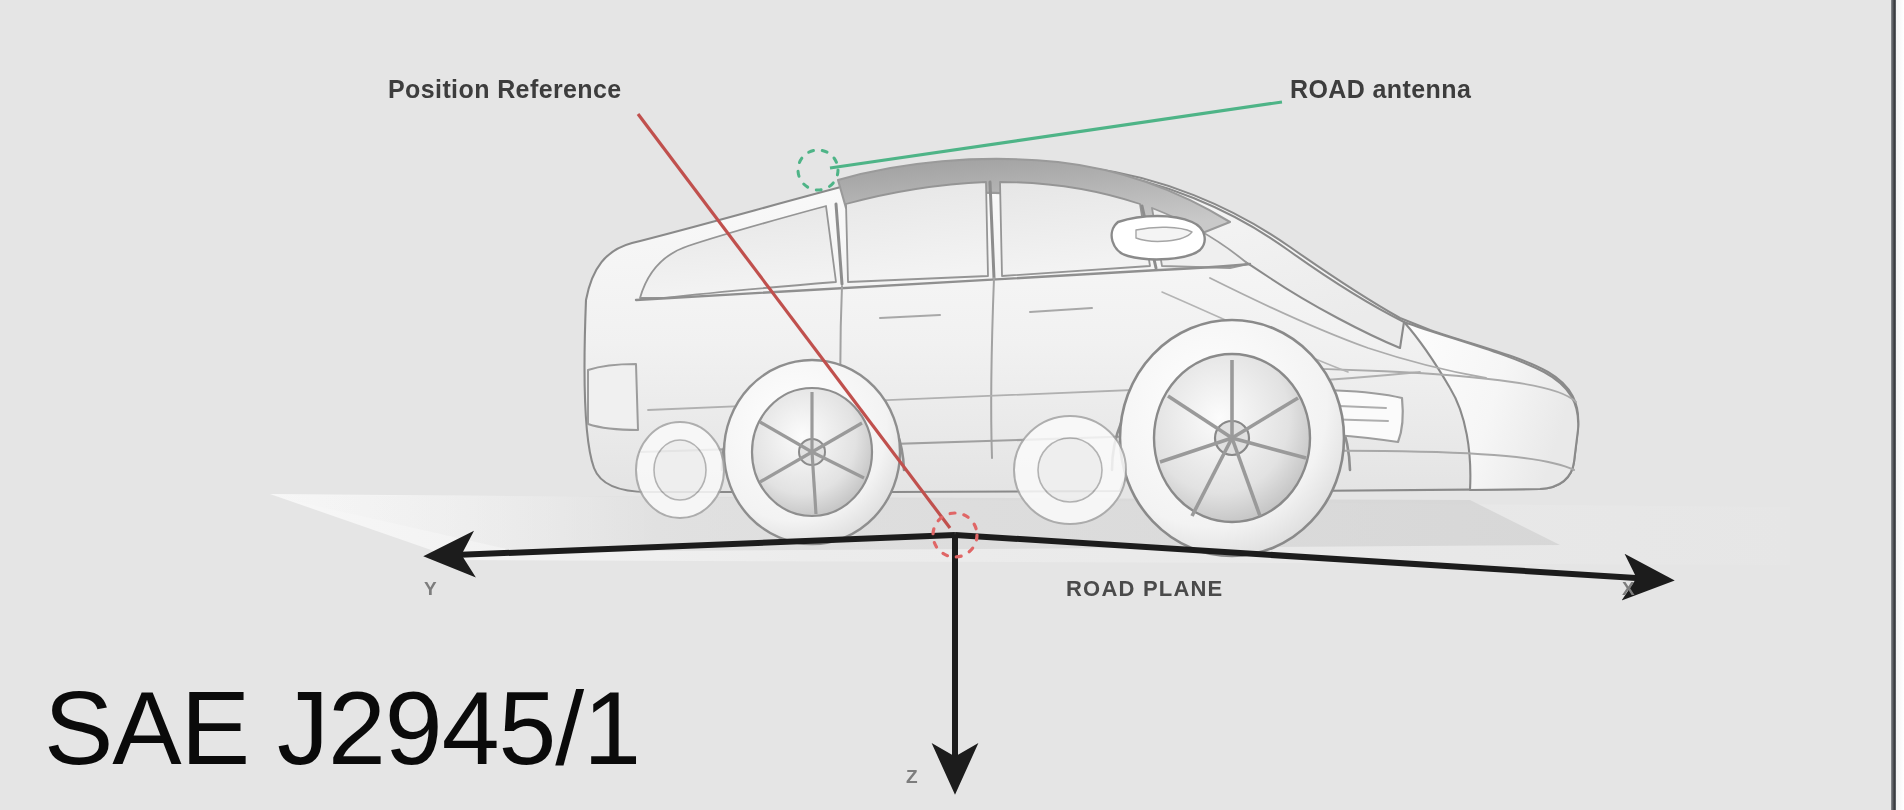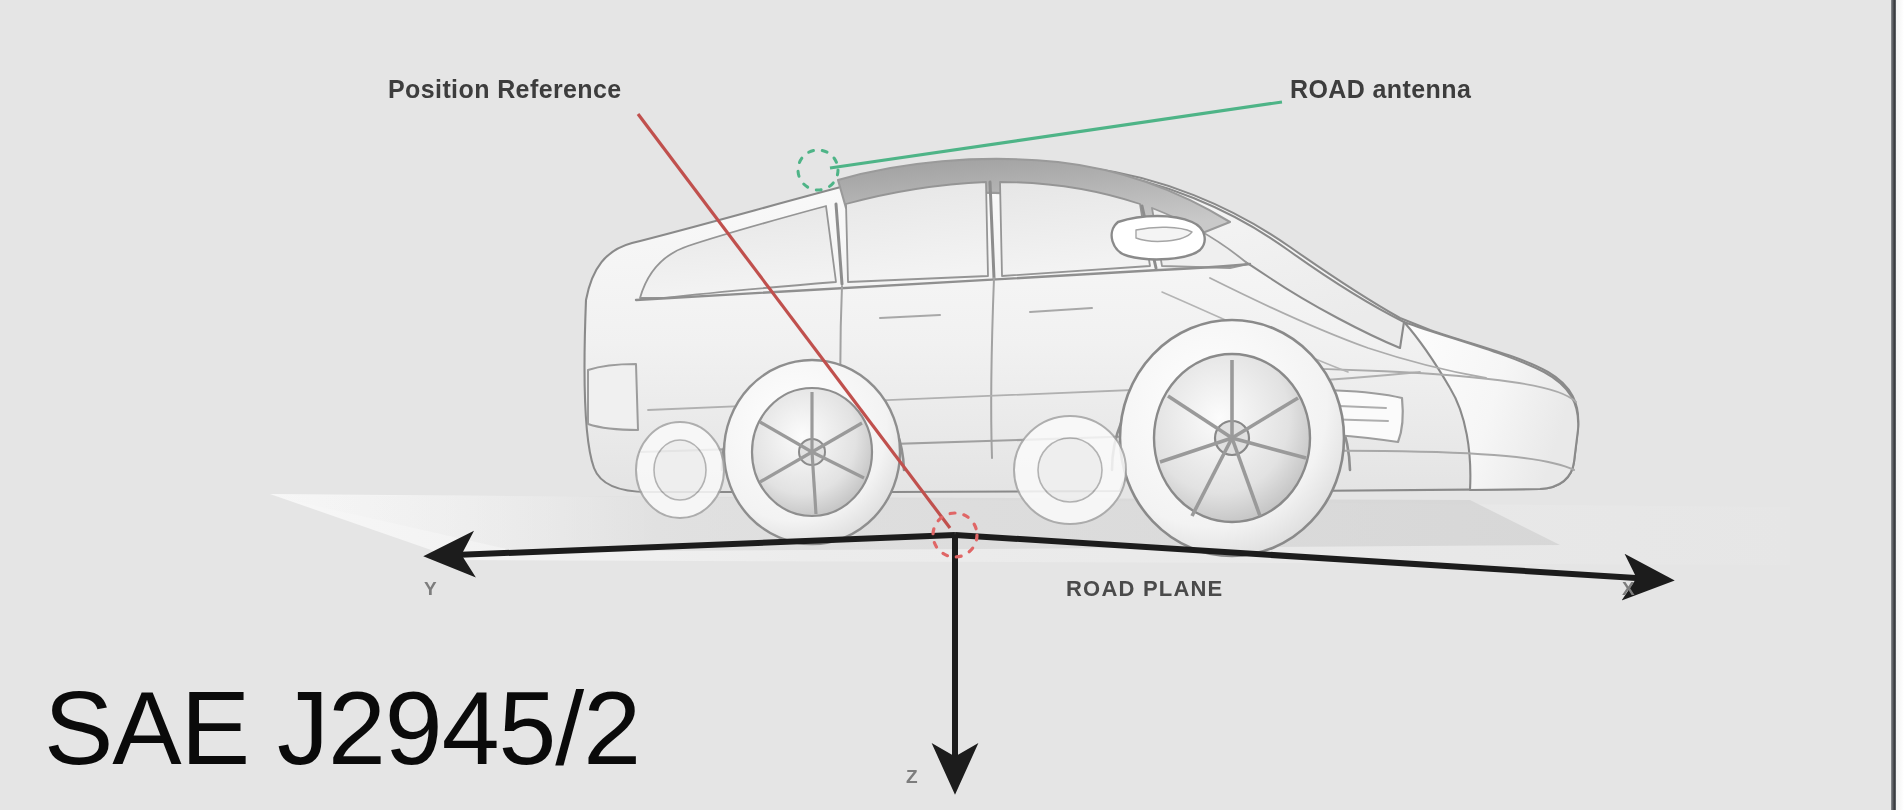--- a/index.html
+++ b/index.html
@@ -320,17 +320,17 @@
   <div class="lbl callout-label" id="label-gnss-antenna">ROAD antenna</div>
 
   <div class="lbl axis-label" id="label-axis-y">Y</div>
 
   <div class="lbl axis-label" id="label-axis-x">X</div>
 
   <div class="lbl axis-label" id="label-axis-z">Z</div>
 
   <div class="lbl" id="label-road-plane">ROAD PLANE</div>
 
-  <div class="lbl" id="label-sae-title">SAE J2945/2</div>
+  <div class="lbl" id="label-sae-title">SAE J2945/1</div>
 
   <div class="page-edge page-edge-dark"></div>
   <div class="page-edge page-edge-light"></div>
 </div>
 
 </body></html>

